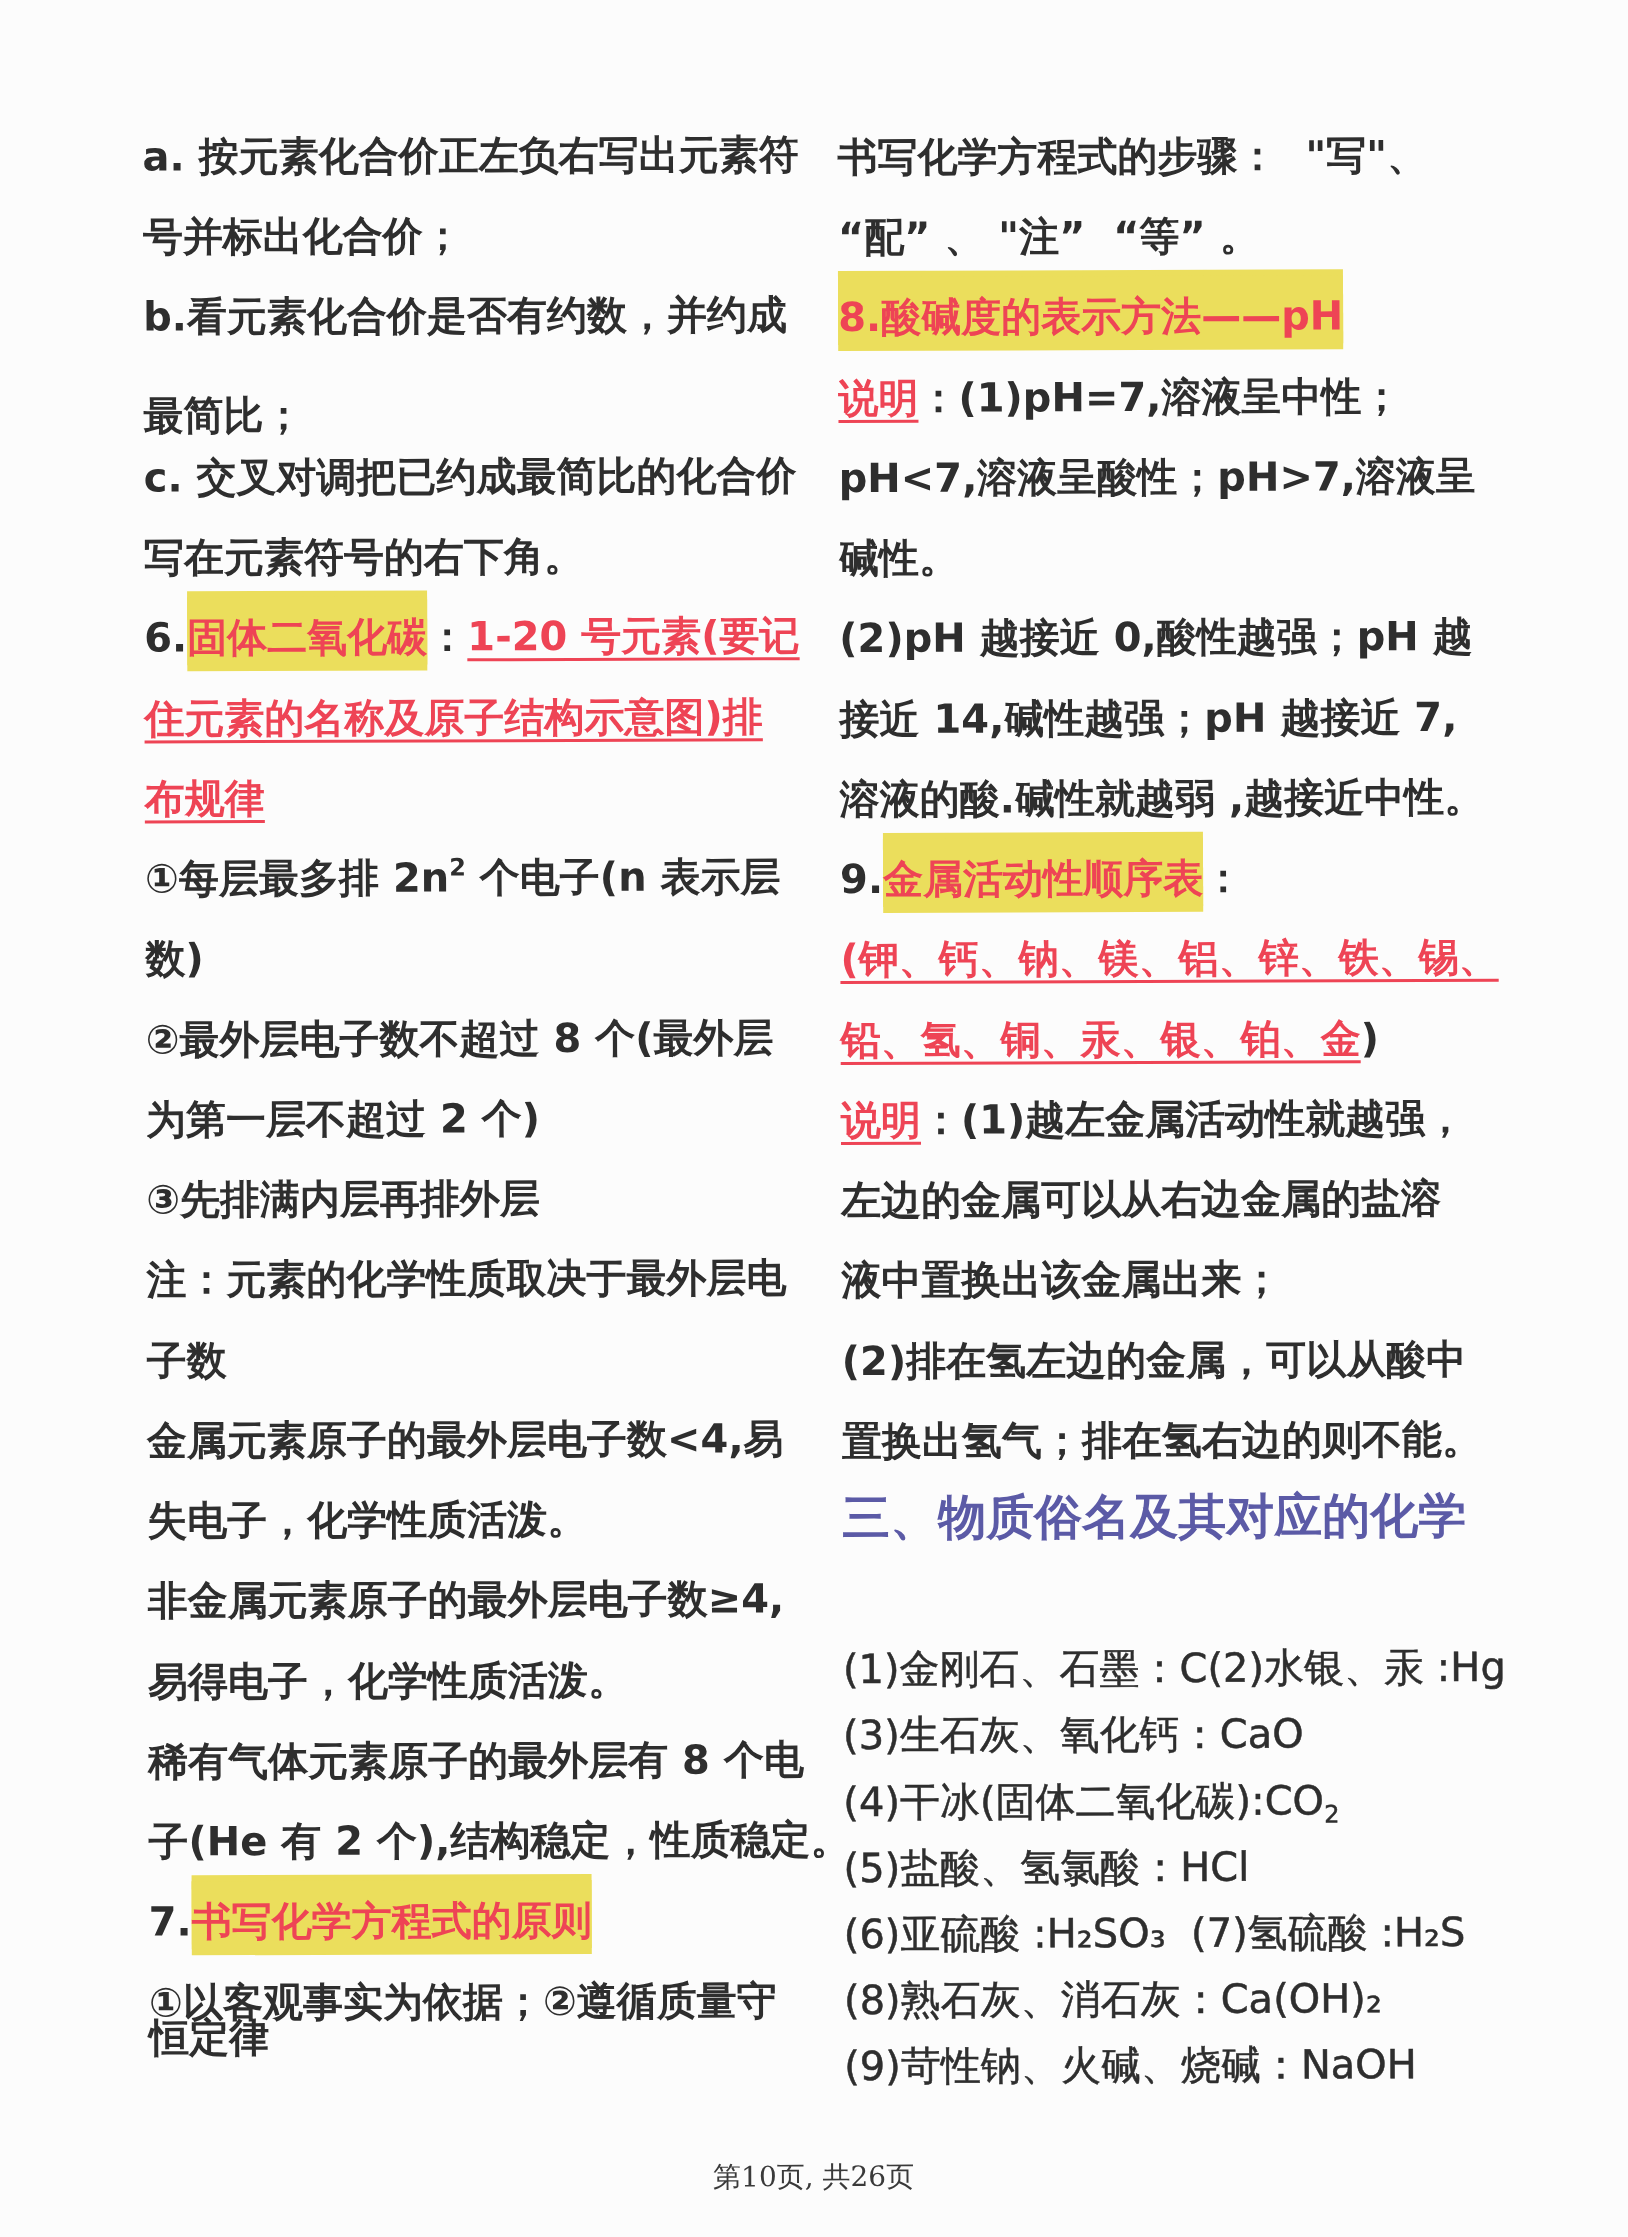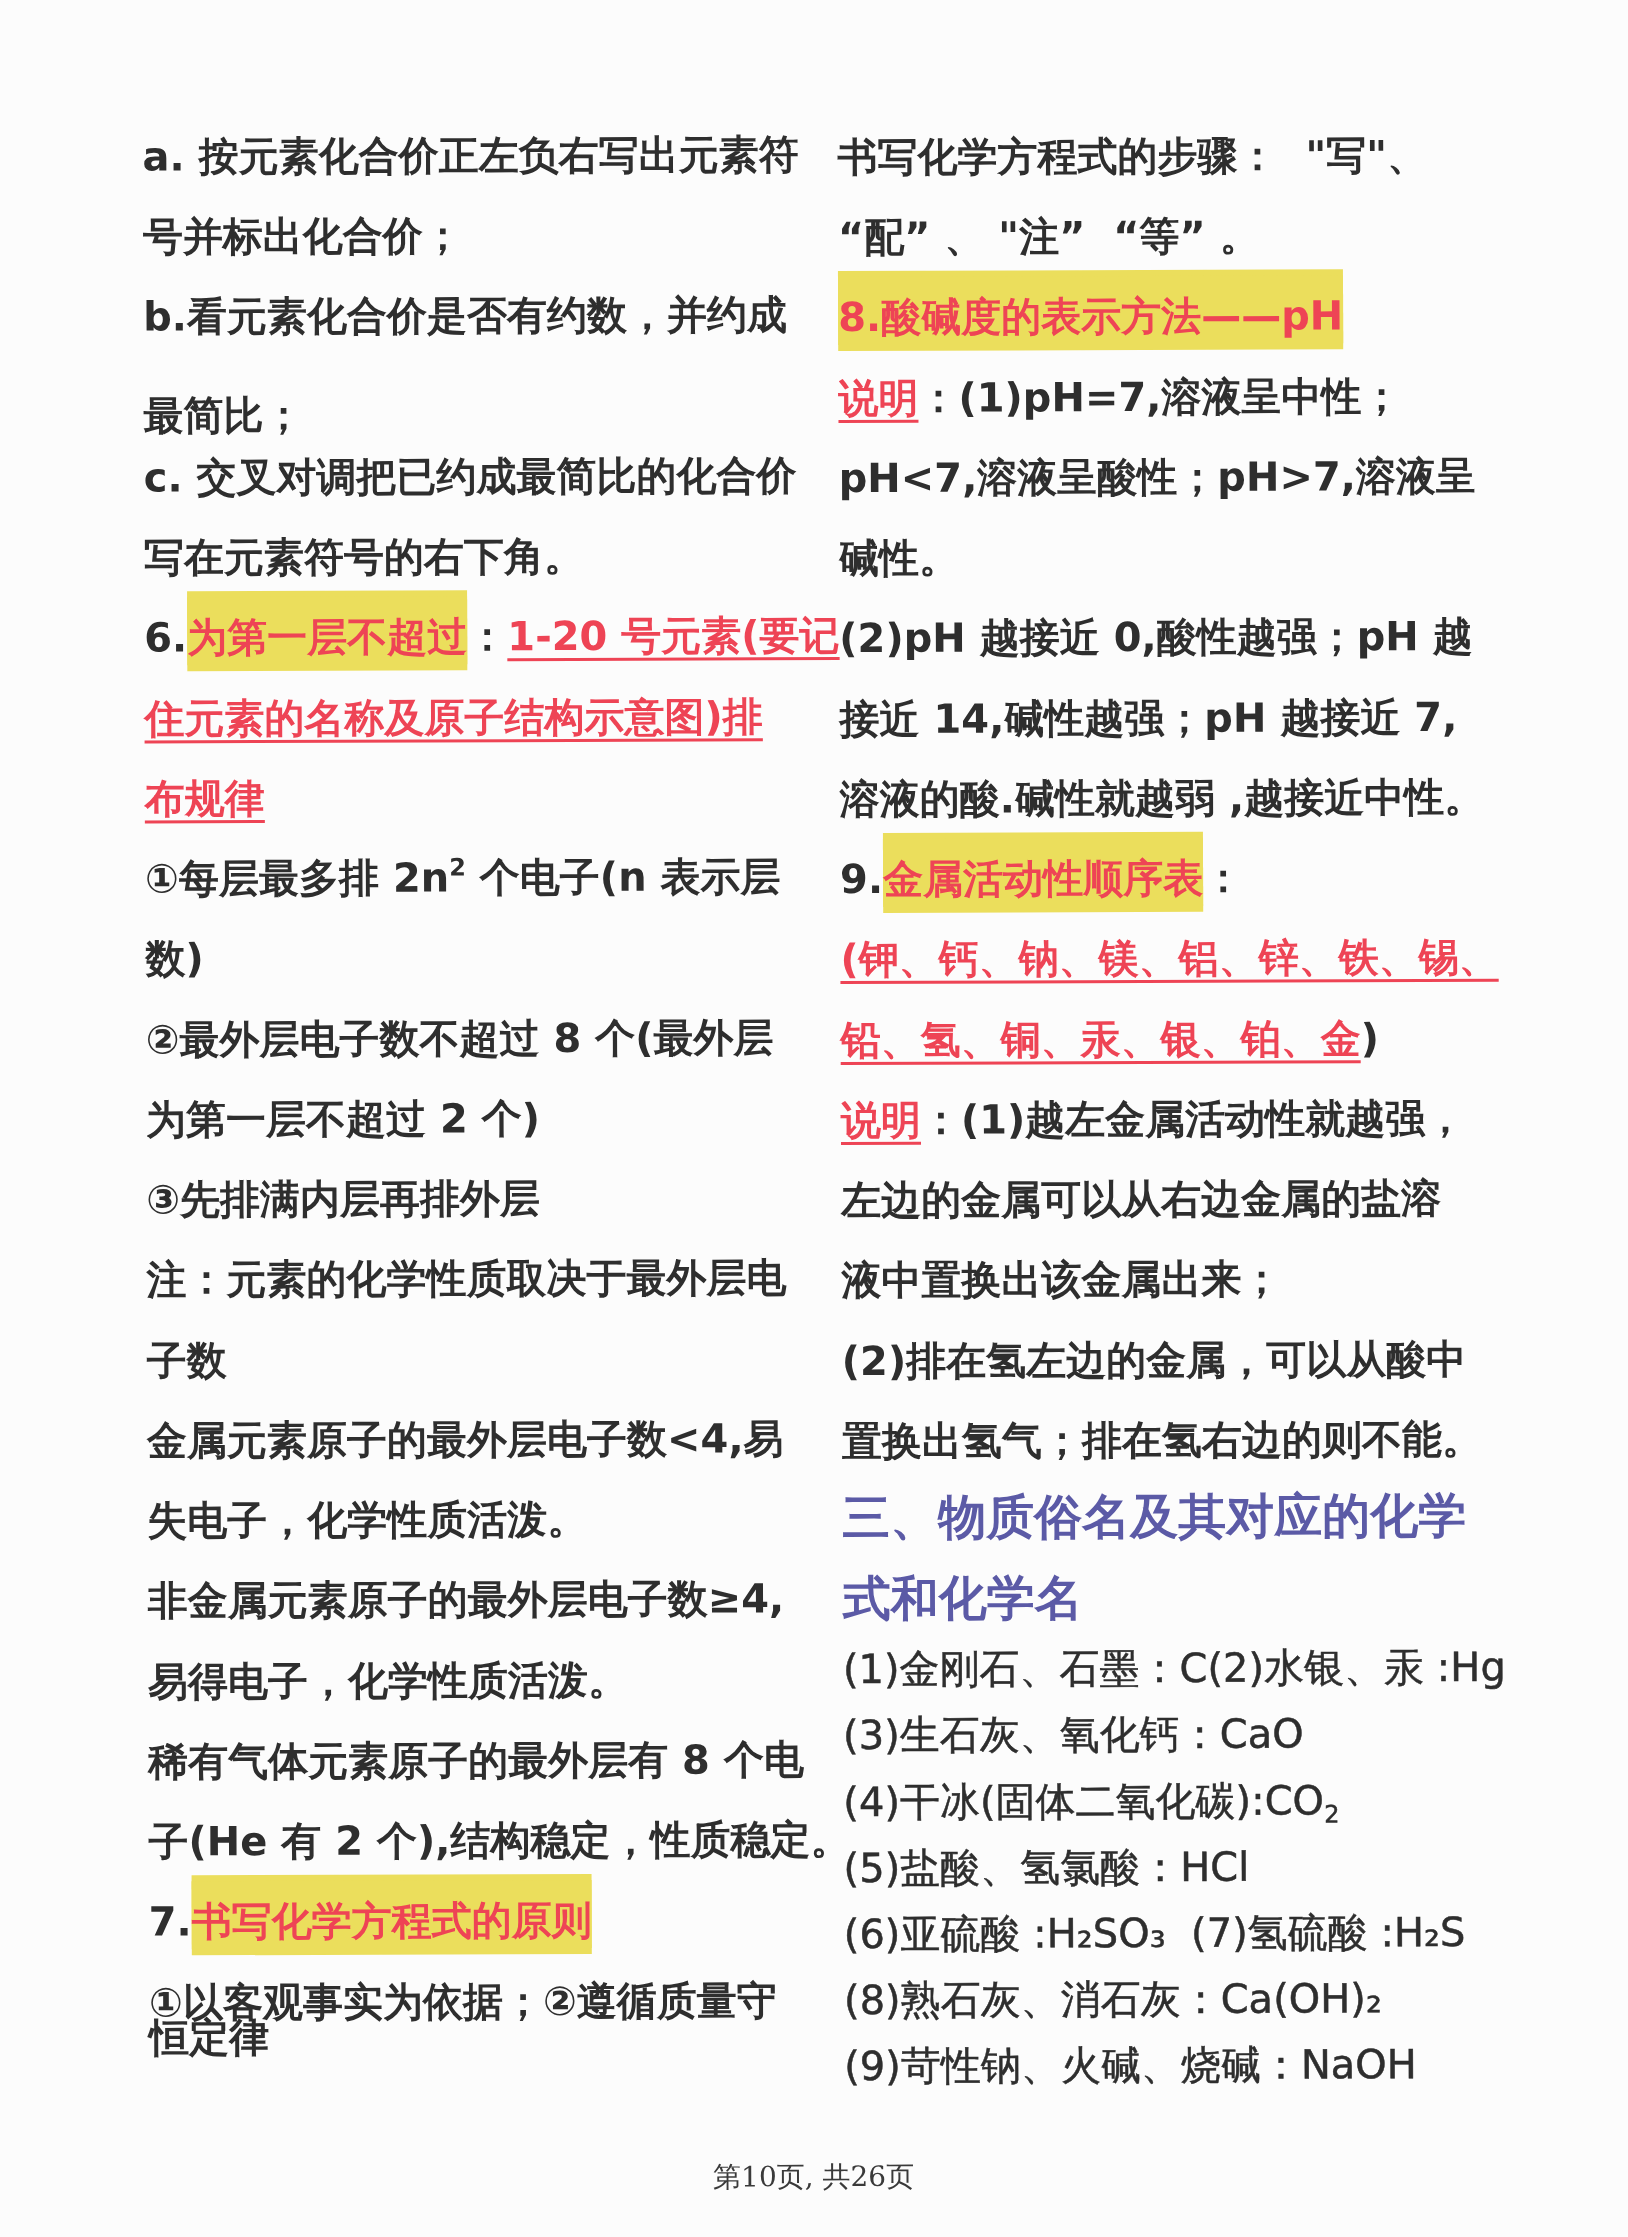--- a/index.html
+++ b/index.html
@@ -45,21 +45,21 @@
 <body>
 
 <div class="page">
 
   <div class="ln lc" style="top:117px"><span>a. 按元素化合价正左负右写出元素符</span></div>
   <div class="ln lc" style="top:197px"><span>号并标出化合价；</span></div>
   <div class="ln lc" style="top:277px"><span>b.看元素化合价是否有约数，并约成</span></div>
   <div class="ln lc" style="top:376px"><span>最简比；</span></div>
   <div class="ln lc" style="top:438px"><span>c. 交叉对调把已约成最简比的化合价</span></div>
   <div class="ln lc" style="top:518px"><span>写在元素符号的右下角。</span></div>
-  <div class="ln lc" style="top:598px"><span>6.</span><span class="hl red">为第一层不超过</span><span>：</span><span class="red u">1-20 号元素(要记</span></div>
+  <div class="ln lc" style="top:598px"><span>6.</span><span class="hl red">固体二氧化碳</span><span>：</span><span class="red u">1-20 号元素(要记</span></div>
   <div class="ln lc" style="top:679px"><span class="red u">住元素的名称及原子结构示意图)排</span></div>
   <div class="ln lc" style="top:759px"><span class="red u">布规律</span></div>
   <div class="ln lc" style="top:839px"><span>①每层最多排 2n</span><span class="sup">2</span><span> 个电子(n 表示层</span></div>
   <div class="ln lc" style="top:919px"><span>数)</span></div>
   <div class="ln lc" style="top:1000px"><span>②最外层电子数不超过 8 个(最外层</span></div>
   <div class="ln lc" style="top:1080px"><span>为第一层不超过 2 个)</span></div>
   <div class="ln lc" style="top:1160px"><span>③先排满内层再排外层</span></div>
   <div class="ln lc" style="top:1240px"><span>注：元素的化学性质取决于最外层电</span></div>
   <div class="ln lc" style="top:1321px"><span>子数</span></div>
   <div class="ln lc" style="top:1401px"><span>金属元素原子的最外层电子数&lt;4,易</span></div>
@@ -84,21 +84,20 @@
   <div class="ln rc" style="top:842px"><span>9.</span><span class="hl red">金属活动性顺序表</span><span>：</span></div>
   <div class="ln rc" style="top:922px"><span class="red u">(钾、钙、钠、镁、铝、锌、铁、锡、</span></div>
   <div class="ln rc" style="top:1003px"><span class="red u">铅、氢、铜、汞、银、铂、金</span><span>)</span></div>
   <div class="ln rc" style="top:1083px"><span class="red u">说明</span><span>：(1)越左金属活动性就越强，</span></div>
   <div class="ln rc" style="top:1163px"><span>左边的金属可以从右边金属的盐溶</span></div>
   <div class="ln rc" style="top:1243px"><span>液中置换出该金属出来；</span></div>
   <div class="ln rc" style="top:1324px"><span>(2)排在氢左边的金属，可以从酸中</span></div>
   <div class="ln rc" style="top:1404px"><span>置换出氢气；排在氢右边的则不能。</span></div>
 
   <div class="ln rc h3" style="top:1480px"><span>三、物质俗名及其对应的化学</span></div>
-  <div class="ln rc h3" style="top:1561px"><span>式和化学名</span></div>
 
   <div class="ln rc li" style="top:1639px"><span>(1)金刚石、石墨：C(2)水银、汞 :Hg</span></div>
   <div class="ln rc li" style="top:1705px"><span>(3)生石灰、氧化钙：CaO</span></div>
   <div class="ln rc li" style="top:1772px"><span>(4)干冰(固体二氧化碳):CO</span><span class="sub">2</span></div>
   <div class="ln rc li" style="top:1838px"><span>(5)盐酸、氢氯酸：HCl</span></div>
   <div class="ln rc li" style="top:1904px"><span>(6)亚硫酸 :H₂SO₃  (7)氢硫酸 :H₂S</span></div>
   <div class="ln rc li" style="top:1970px"><span>(8)熟石灰、消石灰：Ca(OH)₂</span></div>
   <div class="ln rc li" style="top:2036px"><span>(9)苛性钠、火碱、烧碱：NaOH</span></div>
 
   <div class="footer">第10页, 共26页</div>

